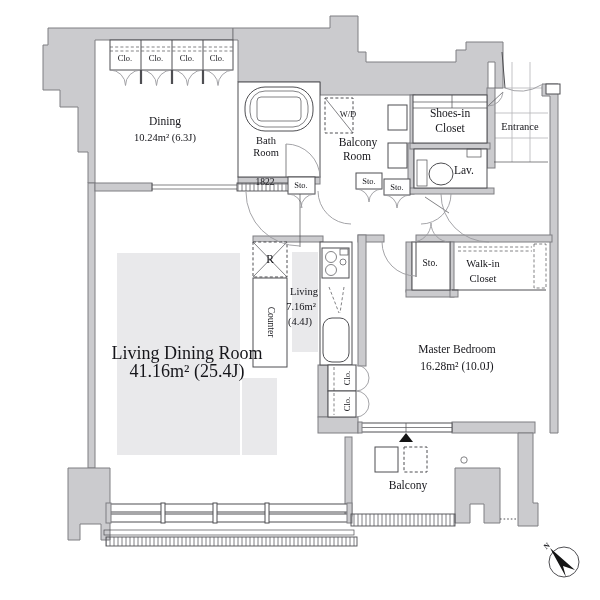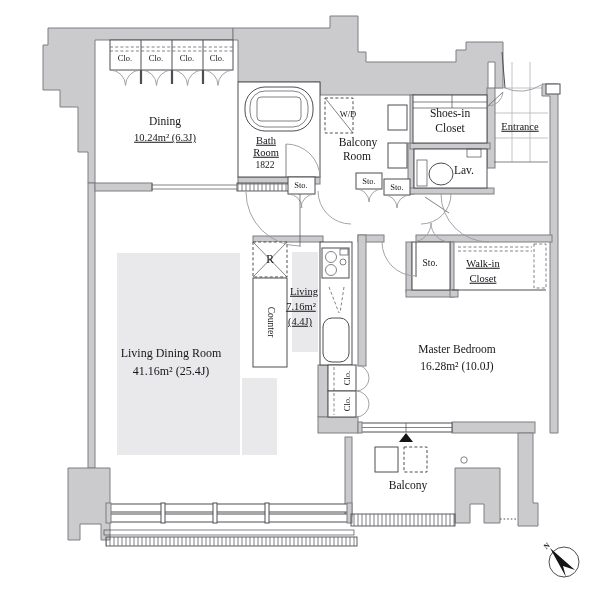--- a/index.html
+++ b/index.html
@@ -17,21 +17,21 @@
   .shade{fill:var(--floor_shade);stroke:none;}
   .tile{fill:none;stroke:var(--tile_line);stroke-width:.8;}
   .htch{fill:url(#hatchP);stroke:var(--line);stroke-width:.9;}
   .blk{fill:var(--black);stroke:none;}
   .lbl{position:absolute;color:#15151a;white-space:nowrap;line-height:1;
        transform:translate(-50%,-50%);}
   .v90{transform:translate(-50%,-50%) rotate(90deg);}
   .vm90{transform:translate(-50%,-50%) rotate(-90deg);}
   .nrot{transform:translate(-50%,-50%) rotate(-40deg);font-weight:bold;}
   .s7{font-size:7.5px;} .s8{font-size:8.5px;} .s9{font-size:9.5px;}
-  .s10{font-size:10.5px;text-decoration:underline;} .s11{font-size:11.5px;} .s12{font-size:12px;}
+  .s10{font-size:10.5px;} .s11{font-size:11.5px;} .s12{font-size:18px;margin-left:16px;}
 </style>
 </head>
 <body>
 
 <div id="stage">
 
 <svg id="plan-svg" width="600" height="600" viewBox="0 0 600 600">
   <defs>
     <pattern id="hatchP" width="4" height="8" patternUnits="userSpaceOnUse">
       <path d="M2,0 V8" stroke="#808084" stroke-width="1"></path>
@@ -209,21 +209,21 @@
 <div class="lbl s11" style="left:165px;top:122px">Dining</div>
 <div class="lbl s10" style="left:165px;top:138px">10.24m²  (6.3J)</div>
 
 <div class="lbl s8" style="left:125px;top:58px">Clo.</div>
 <div class="lbl s8" style="left:156px;top:58px">Clo.</div>
 <div class="lbl s8" style="left:187px;top:58px">Clo.</div>
 <div class="lbl s8" style="left:217px;top:58px">Clo.</div>
 
 <div class="lbl s10" style="left:266px;top:141px">Bath</div>
 <div class="lbl s10" style="left:266px;top:153px">Room</div>
-<div class="lbl s9" style="left:265px;top:166px">1822</div>
+<div class="lbl s9" style="left:265px;top:183px">1822</div>
 
 <div class="lbl s8" style="left:348px;top:114px">W/D</div>
 
 <div class="lbl s11" style="left:358px;top:143px">Balcony</div>
 <div class="lbl s11" style="left:357px;top:157px">Room</div>
 
 <div class="lbl s11" style="left:450px;top:114px">Shoes-in</div>
 <div class="lbl s11" style="left:450px;top:129px">Closet</div>
 
 <div class="lbl s10" style="left:520px;top:127px">Entrance</div>

